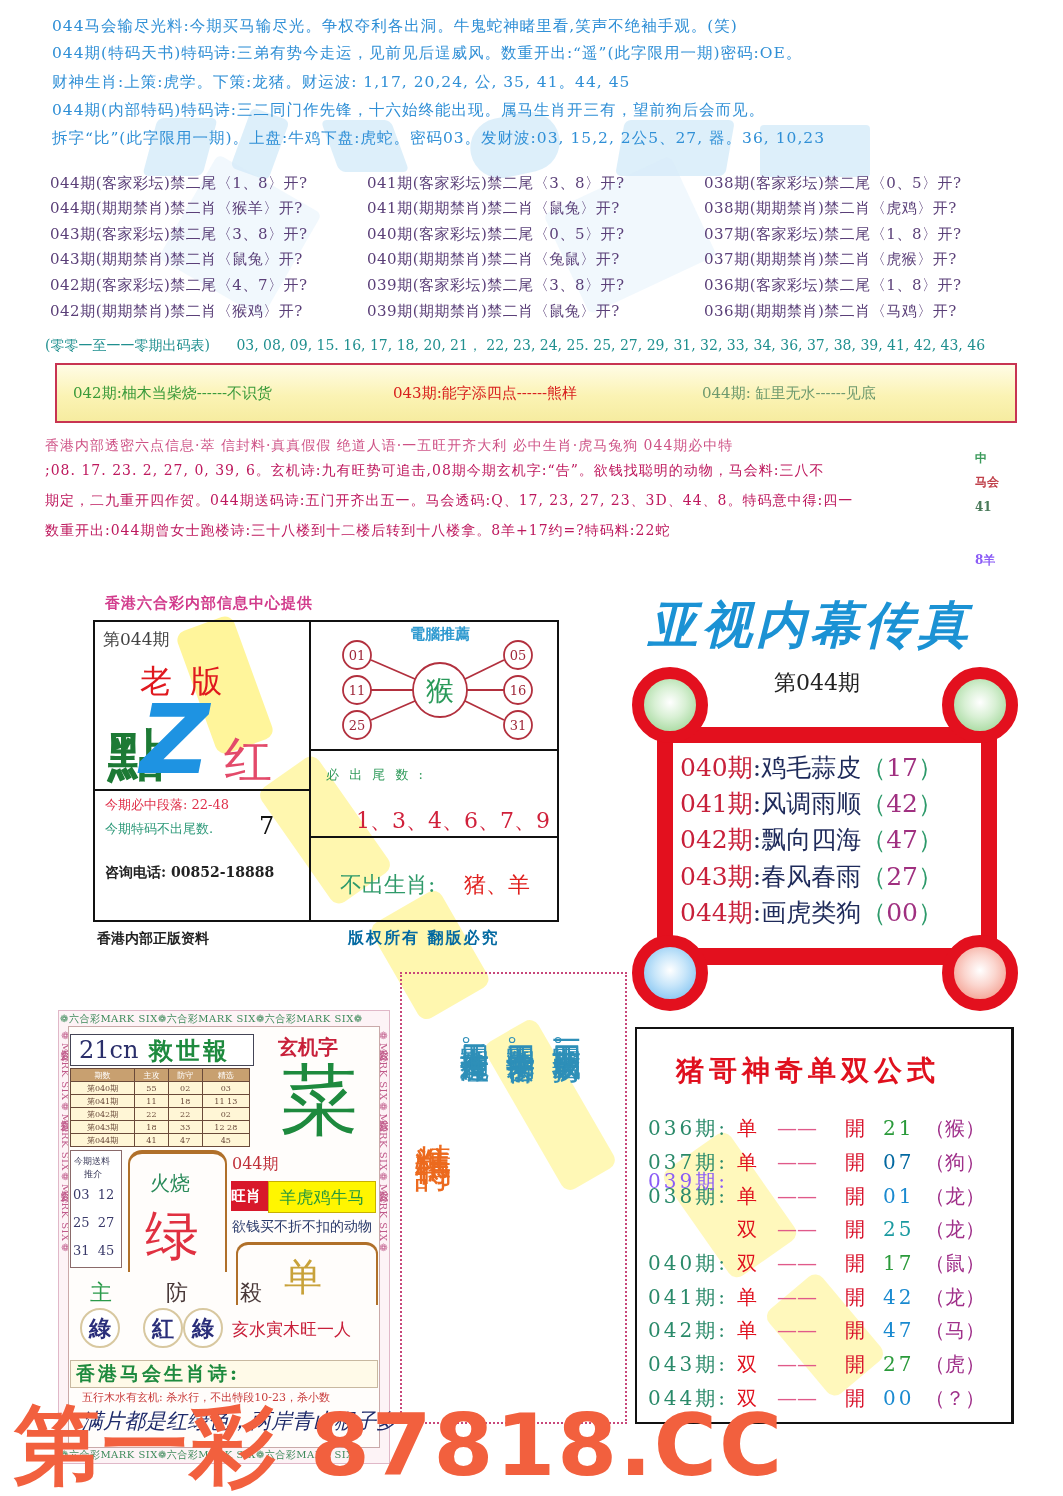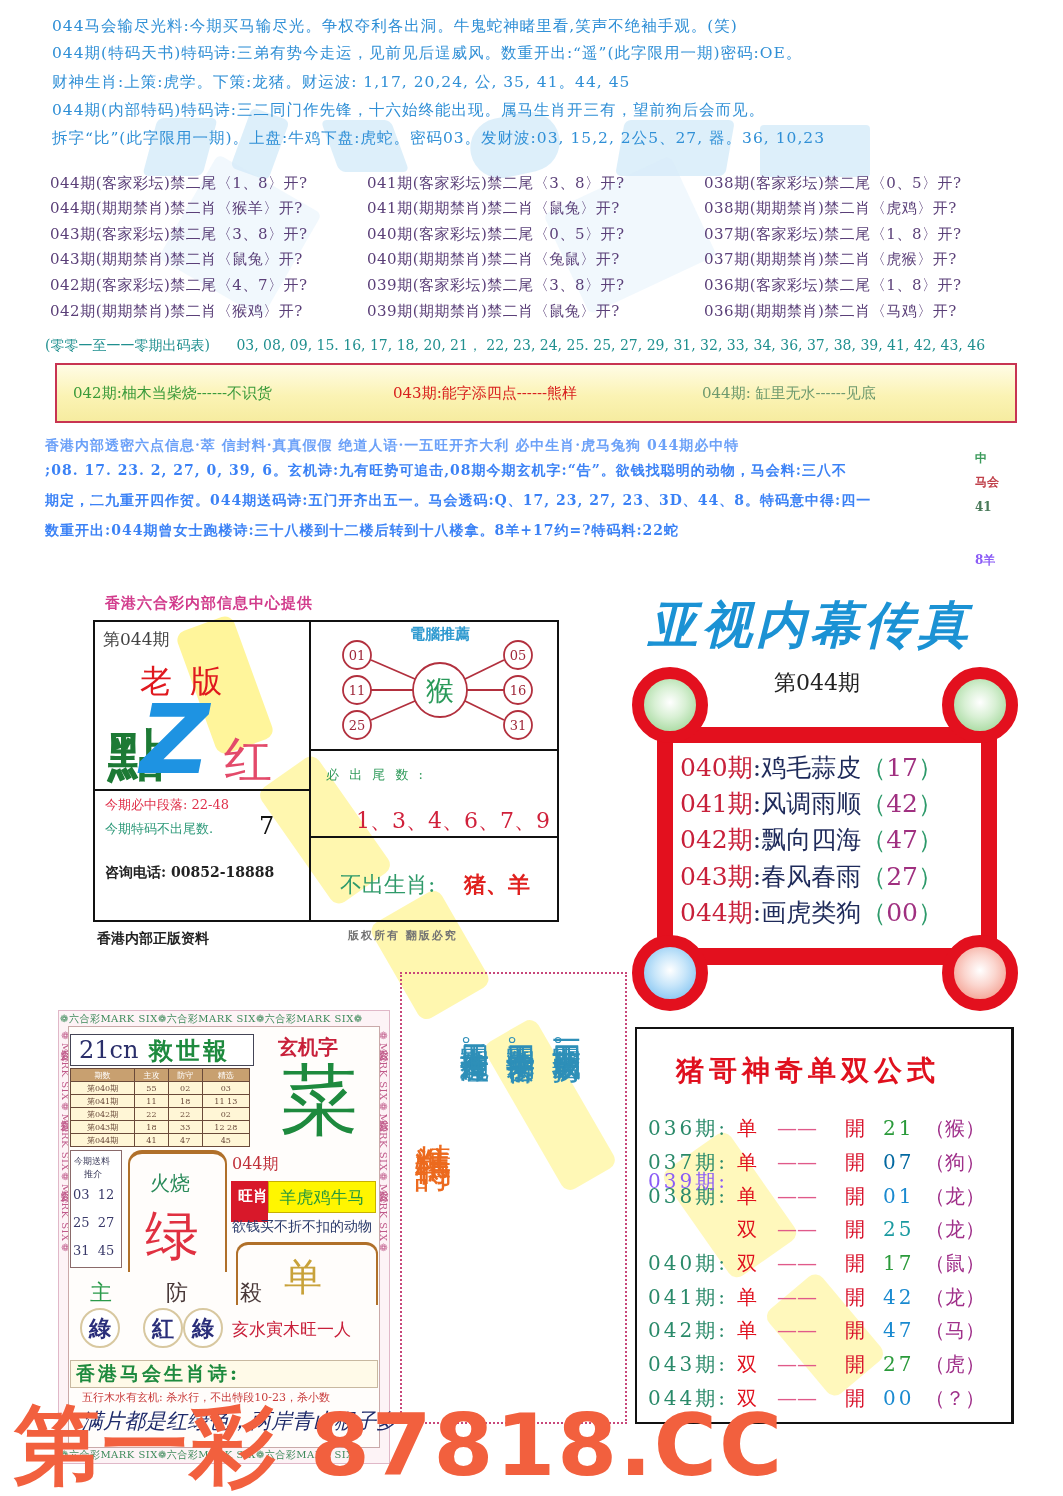--- a/index.html
+++ b/index.html
@@ -10,21 +10,21 @@
   
   .wm-blue{position:absolute;background:#d7ecf9;opacity:.85;z-index:0;border-radius:6px;}
   .wm-yellow{position:absolute;background:#fff27a;opacity:.75;z-index:1;border-radius:10px;}
   
   .top-line{position:absolute;left:52px;font-size:15.5px;line-height:20px;color:#2f8fd6;letter-spacing:1px;z-index:2;white-space:nowrap;}
   .grid-cell{position:absolute;font-size:15px;line-height:20px;color:#5a3f78;letter-spacing:.5px;z-index:2;white-space:nowrap;}
   .numlist{position:absolute;left:45px;top:335px;font-size:14px;line-height:20px;color:#1f8f8f;z-index:2;white-space:nowrap;}
   .banner{position:absolute;left:55px;top:363px;width:958px;height:56px;border:2px solid #c83452;
           background:linear-gradient(180deg,#fffce6 0%,#fbf3b4 55%,#f6eca0 100%);z-index:2;}
   .banner span{position:absolute;top:19px;font-size:15px;white-space:nowrap;}
-  .info-line{position:absolute;left:45px;font-size:14px;line-height:20px;color:#3b82f6;letter-spacing:1px;z-index:2;white-space:nowrap;font-weight:bold;}
+  .info-line{position:absolute;left:45px;font-size:14px;line-height:20px;color:#be185d;letter-spacing:1px;z-index:2;white-space:nowrap;}
   .side{position:absolute;left:975px;font-size:12px;font-weight:bold;z-index:2;white-space:nowrap;}
   
   .lb-title{position:absolute;left:105px;top:594px;font-size:15px;color:#d23c8c;font-weight:bold;letter-spacing:1px;z-index:2;}
   .lb-box{position:absolute;left:93px;top:620px;width:462px;height:298px;border:2px solid #111;z-index:2;background:transparent;}
   .line{position:absolute;background:#111;z-index:3;}
   
   .tv-title{position:absolute;left:648px;top:592px;font-size:50px;font-weight:bold;font-style:italic;color:#1b92d4;letter-spacing:4px;z-index:2;}
   .tv-issue{position:absolute;left:774px;top:668px;font-size:22px;color:#222;z-index:2;}
   .tv-frame{position:absolute;left:657px;top:727px;width:340px;height:238px;background:#e3101e;z-index:2;border-radius:4px;}
   .tv-inner{position:absolute;left:673px;top:743px;width:308px;height:205px;background:#fff;z-index:3;}
@@ -153,23 +153,23 @@
     <text x="207" y="38">05</text>
     <text x="207" y="73">16</text>
     <text x="207" y="108">31</text>
   </g>
   <text x="129" y="78" text-anchor="middle" font-size="28" fill="#2a9a5a">猴</text>
 </svg>
 
 <div class="abs z1" style="left:326px;top:766px;font-size:13px;color:#2f9a5a;letter-spacing:3px">必 出 尾 数 :</div>
 <div class="abs z1" style="left:356px;top:806px;font-size:22px;color:#d0203a">1、3、4、6、7、9</div>
 <div class="abs z1" style="left:340px;top:870px;font-size:22px;color:#2f9a6a">不出生肖:</div>
-<div class="abs z1" style="left:464px;top:870px;font-size:22px;color:#e0201e;font-weight:bold">猪、羊</div>
+<div class="abs z1" style="left:464px;top:870px;font-size:22px;color:#e0201e;font-weight:normal">猪、羊</div>
 <div class="abs z1" style="left:97px;top:930px;font-size:14px;color:#222;font-weight:bold">香港内部正版资料</div>
-<div class="abs z1" style="left:348px;top:928px;font-size:11px;color:#737373;font-weight:bold;letter-spacing:2px">版权所有  翻版必究</div>
+<div class="abs z1" style="left:348px;top:928px;font-size:16px;color:#0369a1;font-weight:bold;letter-spacing:2px">版权所有  翻版必究</div>
 
 <div class="tv-title">亚视内幕传真</div>
 <div class="tv-issue">第044期</div>
 <div class="tv-frame"></div>
 <div class="tv-inner"></div>
 <div class="ball" style="left:632px;top:667px;background:radial-gradient(circle at 50% 45%,#ffffff 0%,#d8f0d4 40%,#8fcf86 100%)"></div>
 <div class="ball" style="left:942px;top:667px;background:radial-gradient(circle at 50% 45%,#ffffff 0%,#d8f0d4 40%,#8fcf86 100%)"></div>
 <div class="ball" style="left:632px;top:935px;background:radial-gradient(circle at 50% 45%,#ffffff 0%,#c8e6fa 40%,#6ab8ef 100%)"></div>
 <div class="ball" style="left:942px;top:935px;background:radial-gradient(circle at 50% 45%,#ffffff 0%,#fbd6cf 40%,#f08a78 100%)"></div>
 
@@ -244,21 +244,21 @@
 <div class="abs" style="left:128px;top:1150px;width:95px;height:118px;border-top:4px solid #b0702a;border-left:2px solid #b0702a;border-right:2px solid #b0702a;border-radius:14px 14px 0 0;z-index:4"></div>
 <div class="abs" style="left:150px;top:1170px;font-size:20px;color:#2a8a5a;z-index:5">火烧</div>
 <div class="abs" style="left:145px;top:1200px;font-size:54px;color:#e03040;z-index:5">绿</div>
 <div class="abs" style="left:90px;top:1278px;font-size:22px;color:#2a9a4a;z-index:5">主</div>
 <div class="abs" style="left:166px;top:1278px;font-size:22px;color:#4a3a3a;z-index:5">防</div>
 <div class="abs" style="left:240px;top:1278px;font-size:22px;color:#4a3a3a;z-index:5">殺</div>
 <div class="abs" style="left:80px;top:1308px;width:36px;height:36px;border-radius:50%;border:2px solid #d8c8a0;z-index:5;text-align:center;line-height:36px;font-size:22px;font-weight:bold;color:#2a2e7a;background:#fff">綠</div>
 <div class="abs" style="left:143px;top:1308px;width:36px;height:36px;border-radius:50%;border:2px solid #d8c8a0;z-index:5;text-align:center;line-height:36px;font-size:22px;font-weight:bold;color:#2a2e7a;background:#fff">紅</div>
 <div class="abs" style="left:183px;top:1308px;width:36px;height:36px;border-radius:50%;border:2px solid #d8c8a0;z-index:5;text-align:center;line-height:36px;font-size:22px;font-weight:bold;color:#2a2e7a;background:#fff">綠</div>
 
-<div class="abs" style="left:231px;top:1181px;width:37px;height:41px;background:#d8182a;color:#fff;font-size:15px;font-weight:bold;line-height:30px;text-align:right;z-index:5">旺肖</div>
+<div class="abs" style="left:231px;top:1181px;width:37px;height:30px;background:#d8182a;color:#fff;font-size:15px;font-weight:bold;line-height:30px;text-align:left;z-index:5">旺肖</div>
 <div class="abs" style="left:268px;top:1181px;width:106px;height:30px;background:#fff600;color:#2a9a3a;font-size:17px;line-height:30px;text-align:center;z-index:5;border:1px solid #c8b000">羊虎鸡牛马</div>
 <div class="abs" style="left:232px;top:1218px;font-size:14px;color:#2a3a6a;z-index:5">欲钱买不折不扣的动物</div>
 <div class="abs" style="left:236px;top:1242px;width:138px;height:60px;border-top:3px solid #b0702a;border-left:2px solid #b0702a;border-right:2px solid #b0702a;border-radius:12px 12px 0 0;z-index:4"></div>
 <div class="abs" style="left:284px;top:1252px;font-size:38px;color:#c8a23a;z-index:5">单</div>
 <div class="abs" style="left:232px;top:1318px;font-size:17px;color:#c8203a;z-index:5">亥水寅木旺一人</div>
 <div class="abs" style="left:70px;top:1360px;width:306px;height:26px;background:#fffae8;border:1px solid #c8b8a0;z-index:4"></div>
 <div class="abs" style="left:76px;top:1361px;font-size:19px;font-weight:bold;color:#1e8a3e;letter-spacing:3px;z-index:5">香港马会生肖诗:</div>
 <div class="abs" style="left:82px;top:1390px;font-size:11px;color:#c83a3a;z-index:5">五行木水有玄机: 杀水行，不出特段10-23，杀小数</div>
 <div class="abs" style="left:82px;top:1407px;font-size:21px;font-style:italic;color:#1e2a6a;z-index:5">满片都是红绿色，两岸青山猴子多</div>
 

